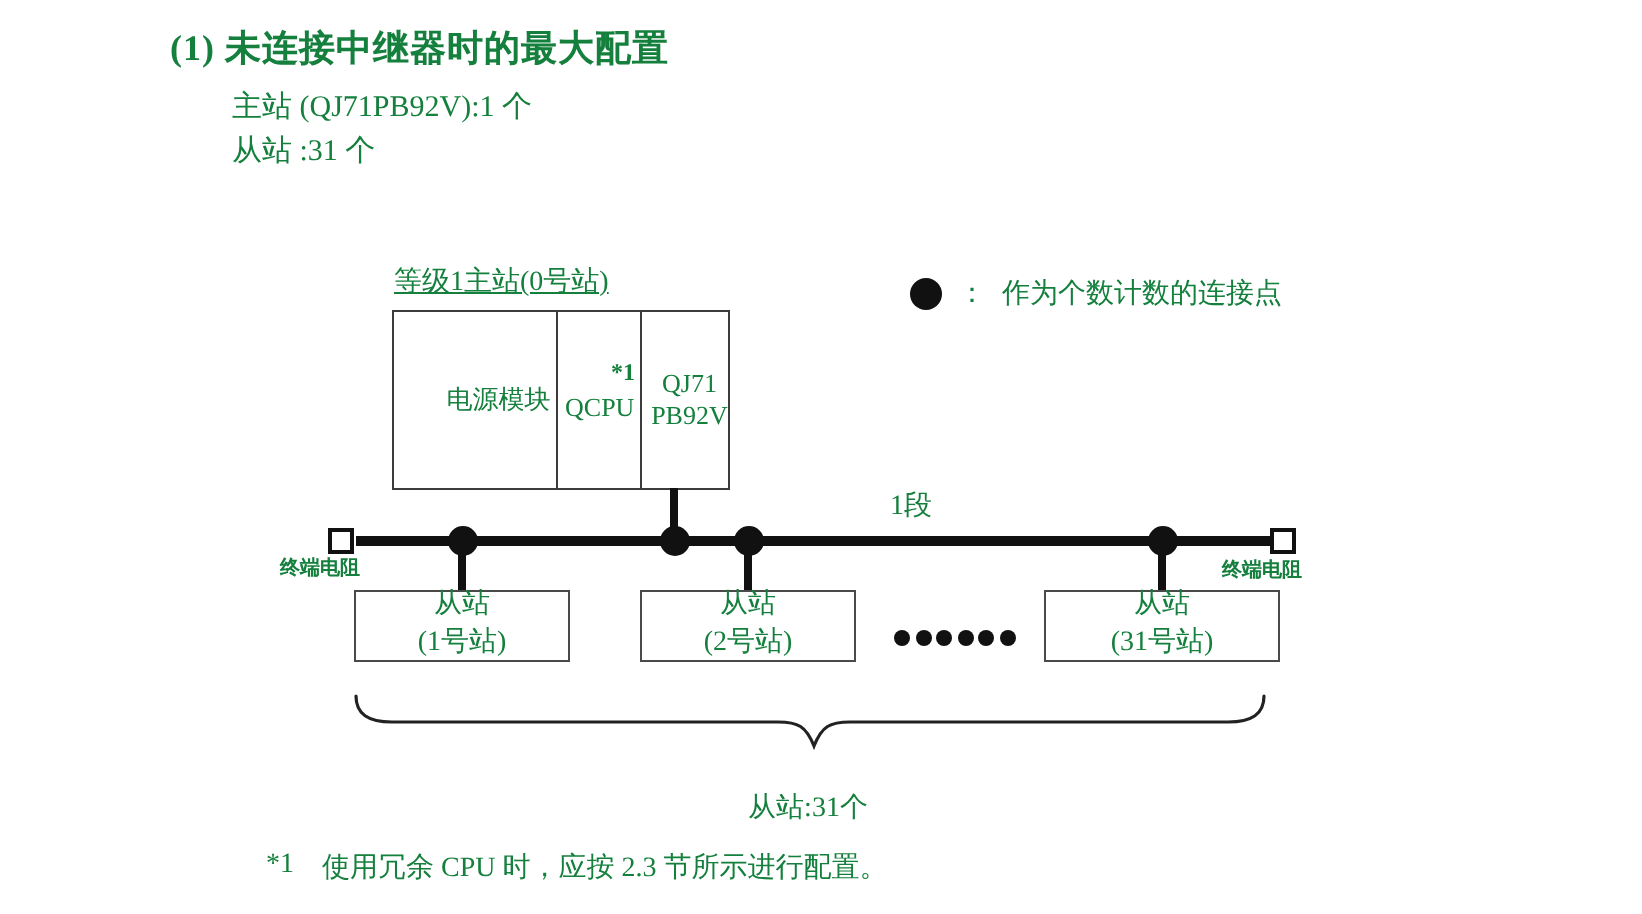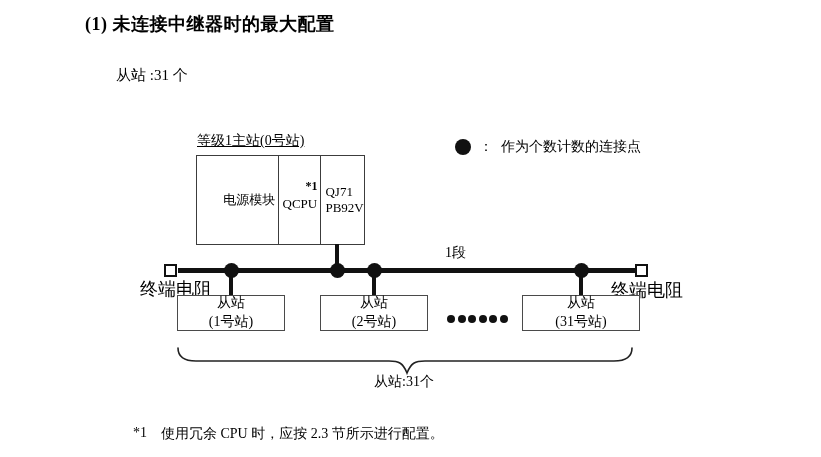--- a/index.html
+++ b/index.html
@@ -3,22 +3,23 @@
 <meta charset="utf-8">
 <style>
   * { margin: 0; padding: 0; box-sizing: border-box; }
   html, body { background: #ffffff; }
   .page {
     position: relative;
     width: 821px;
     height: 457px;
     background: #ffffff;
     font-family: "Liberation Serif", "DejaVu Serif", serif;
-    color: #000000;
+    color: #15803d;
     overflow: hidden;
+    text-align: center;
   }
   .abs { position: absolute; }
 
   .title {
     left: 85px; top: 12px;
     font-size: 18px; font-weight: bold;
     letter-spacing: 0.5px;
     white-space: nowrap;
   }
   .cfg-line { left: 116px; font-size: 15px; white-space: nowrap; }
@@ -61,21 +62,21 @@
 
   .bus-line { left: 178px; top: 268px; width: 457px; height: 5px; background: #111111; }
 
   .terminator {
     width: 13px; height: 13px;
     border: 2px solid #111111; background: #ffffff;
   }
   .terminator.left { left: 164px; top: 264px; }
   .terminator.right { left: 635px; top: 264px; }
 
-  .term-label { font-size: 18px; white-space: nowrap; }
+  .term-label { font-size: 10px; white-space: nowrap; font-weight: bold; }
   .term-label.left { left: 140px; top: 277px; }
   .term-label.right { left: 611px; top: 278px; }
 
   .bus-dot {
     width: 15px; height: 15px; border-radius: 50%;
     background: #111111; top: 263px;
   }
   .bus-dot.d1 { left: 224px; }
   .bus-dot.dm { left: 330px; }
   .bus-dot.d2 { left: 367px; }
@@ -99,38 +100,39 @@
   .slave-box.s31 { left: 522px; width: 118px; }
 
   .ellipsis { left: 447px; top: 315px; display: flex; align-items: center; }
   .ellipsis .edot {
     width: 8px; height: 8px; border-radius: 50%;
     background: #111111; margin-right: 2.5px;
   }
 
   .brace-svg { left: 176px; top: 346px; }
   .brace-label {
-    left: 404px; top: 373px; transform: translateX(-50%);
+    left: 404px; top: 395px; transform: translateX(-50%);
     font-size: 14px; white-space: nowrap;
   }
 
   .caption {
     left: 390px; top: 401px; transform: translateX(-50%);
     font-size: 15px; font-weight: bold; white-space: nowrap;
   }
 
   .footnote { left: 133px; top: 425px; display: flex; font-size: 14px; white-space: nowrap; }
   .footnote .fn-ref { margin-right: 14px; }
 </style>
 </head>
 <body>
 
 <div class="page">
 
   <div class="abs title">(1) 未连接中继器时的最大配置</div>
+  <div class="abs cfg-line l1">主站 (QJ71PB92V):1 个</div>
   <div class="abs cfg-line l2">从站 :31 个</div>
 
   <div class="abs master-label">等级1主站(0号站)</div>
   <div class="abs master-box">
     <div class="mcell power">
       <span>电源模块</span>
     </div>
     <div class="mcell cpu">
       <span class="cpu-ref">*1</span>
       <span class="cpu-name">QCPU</span>

